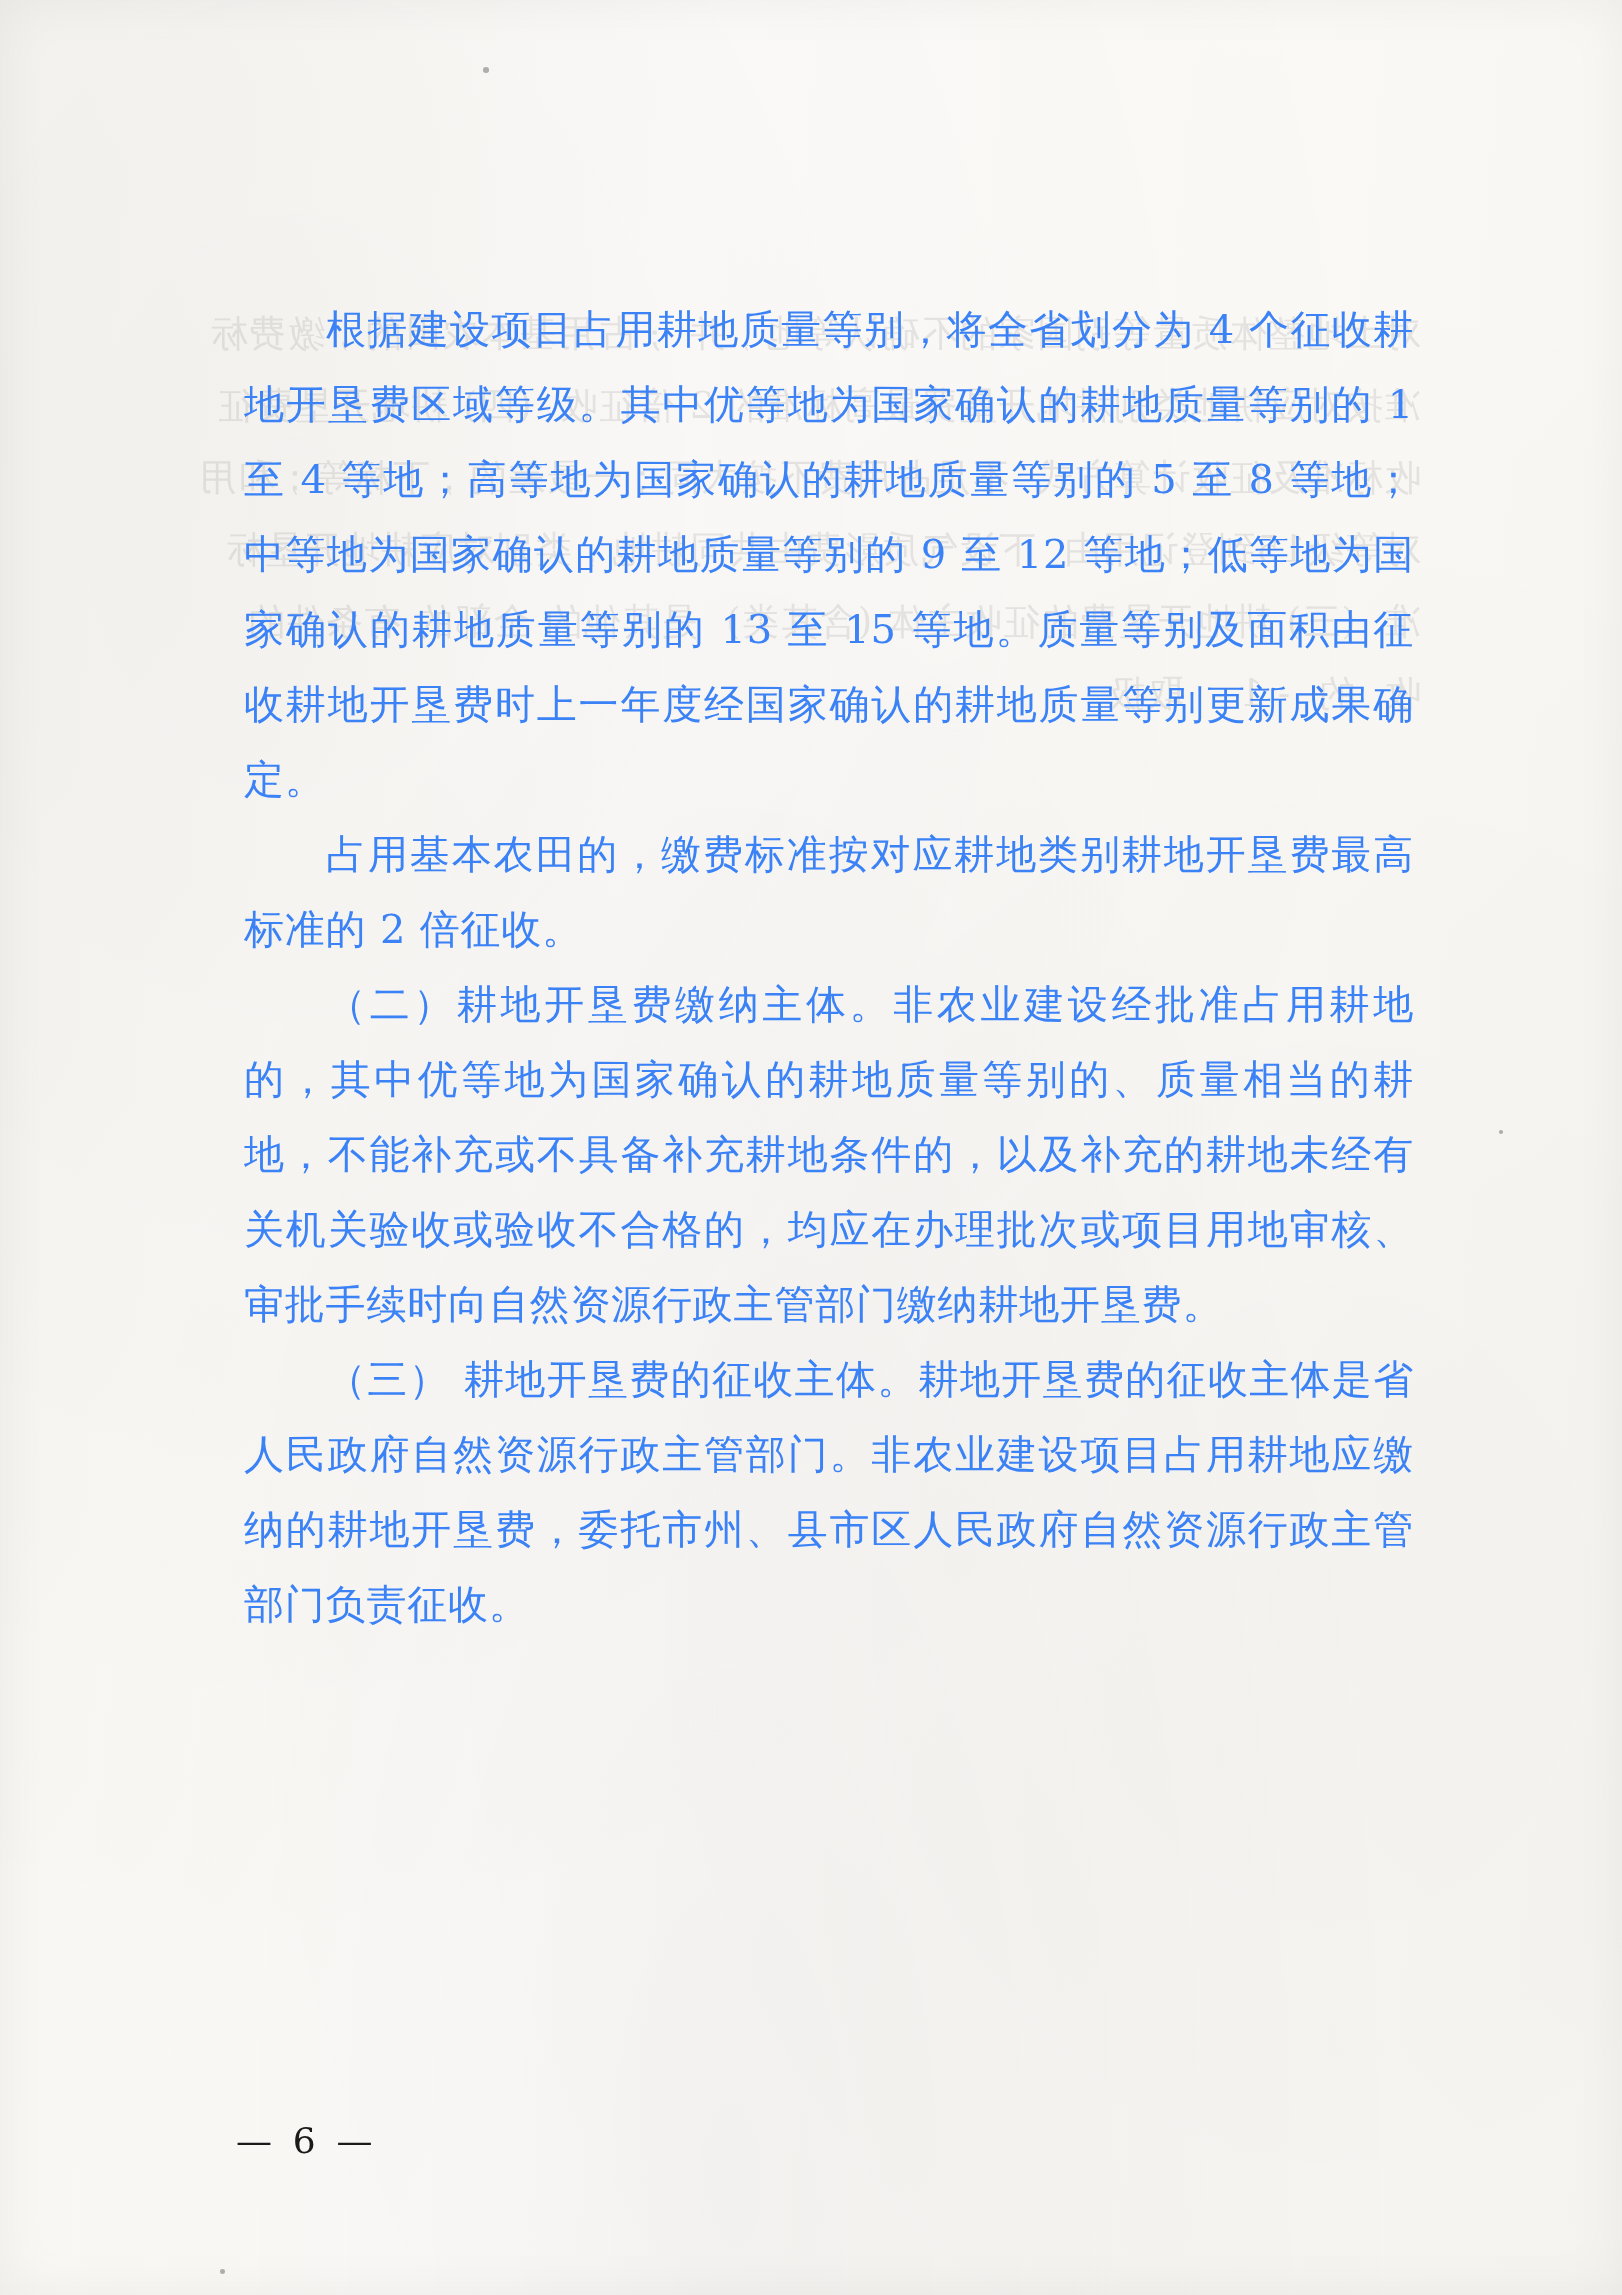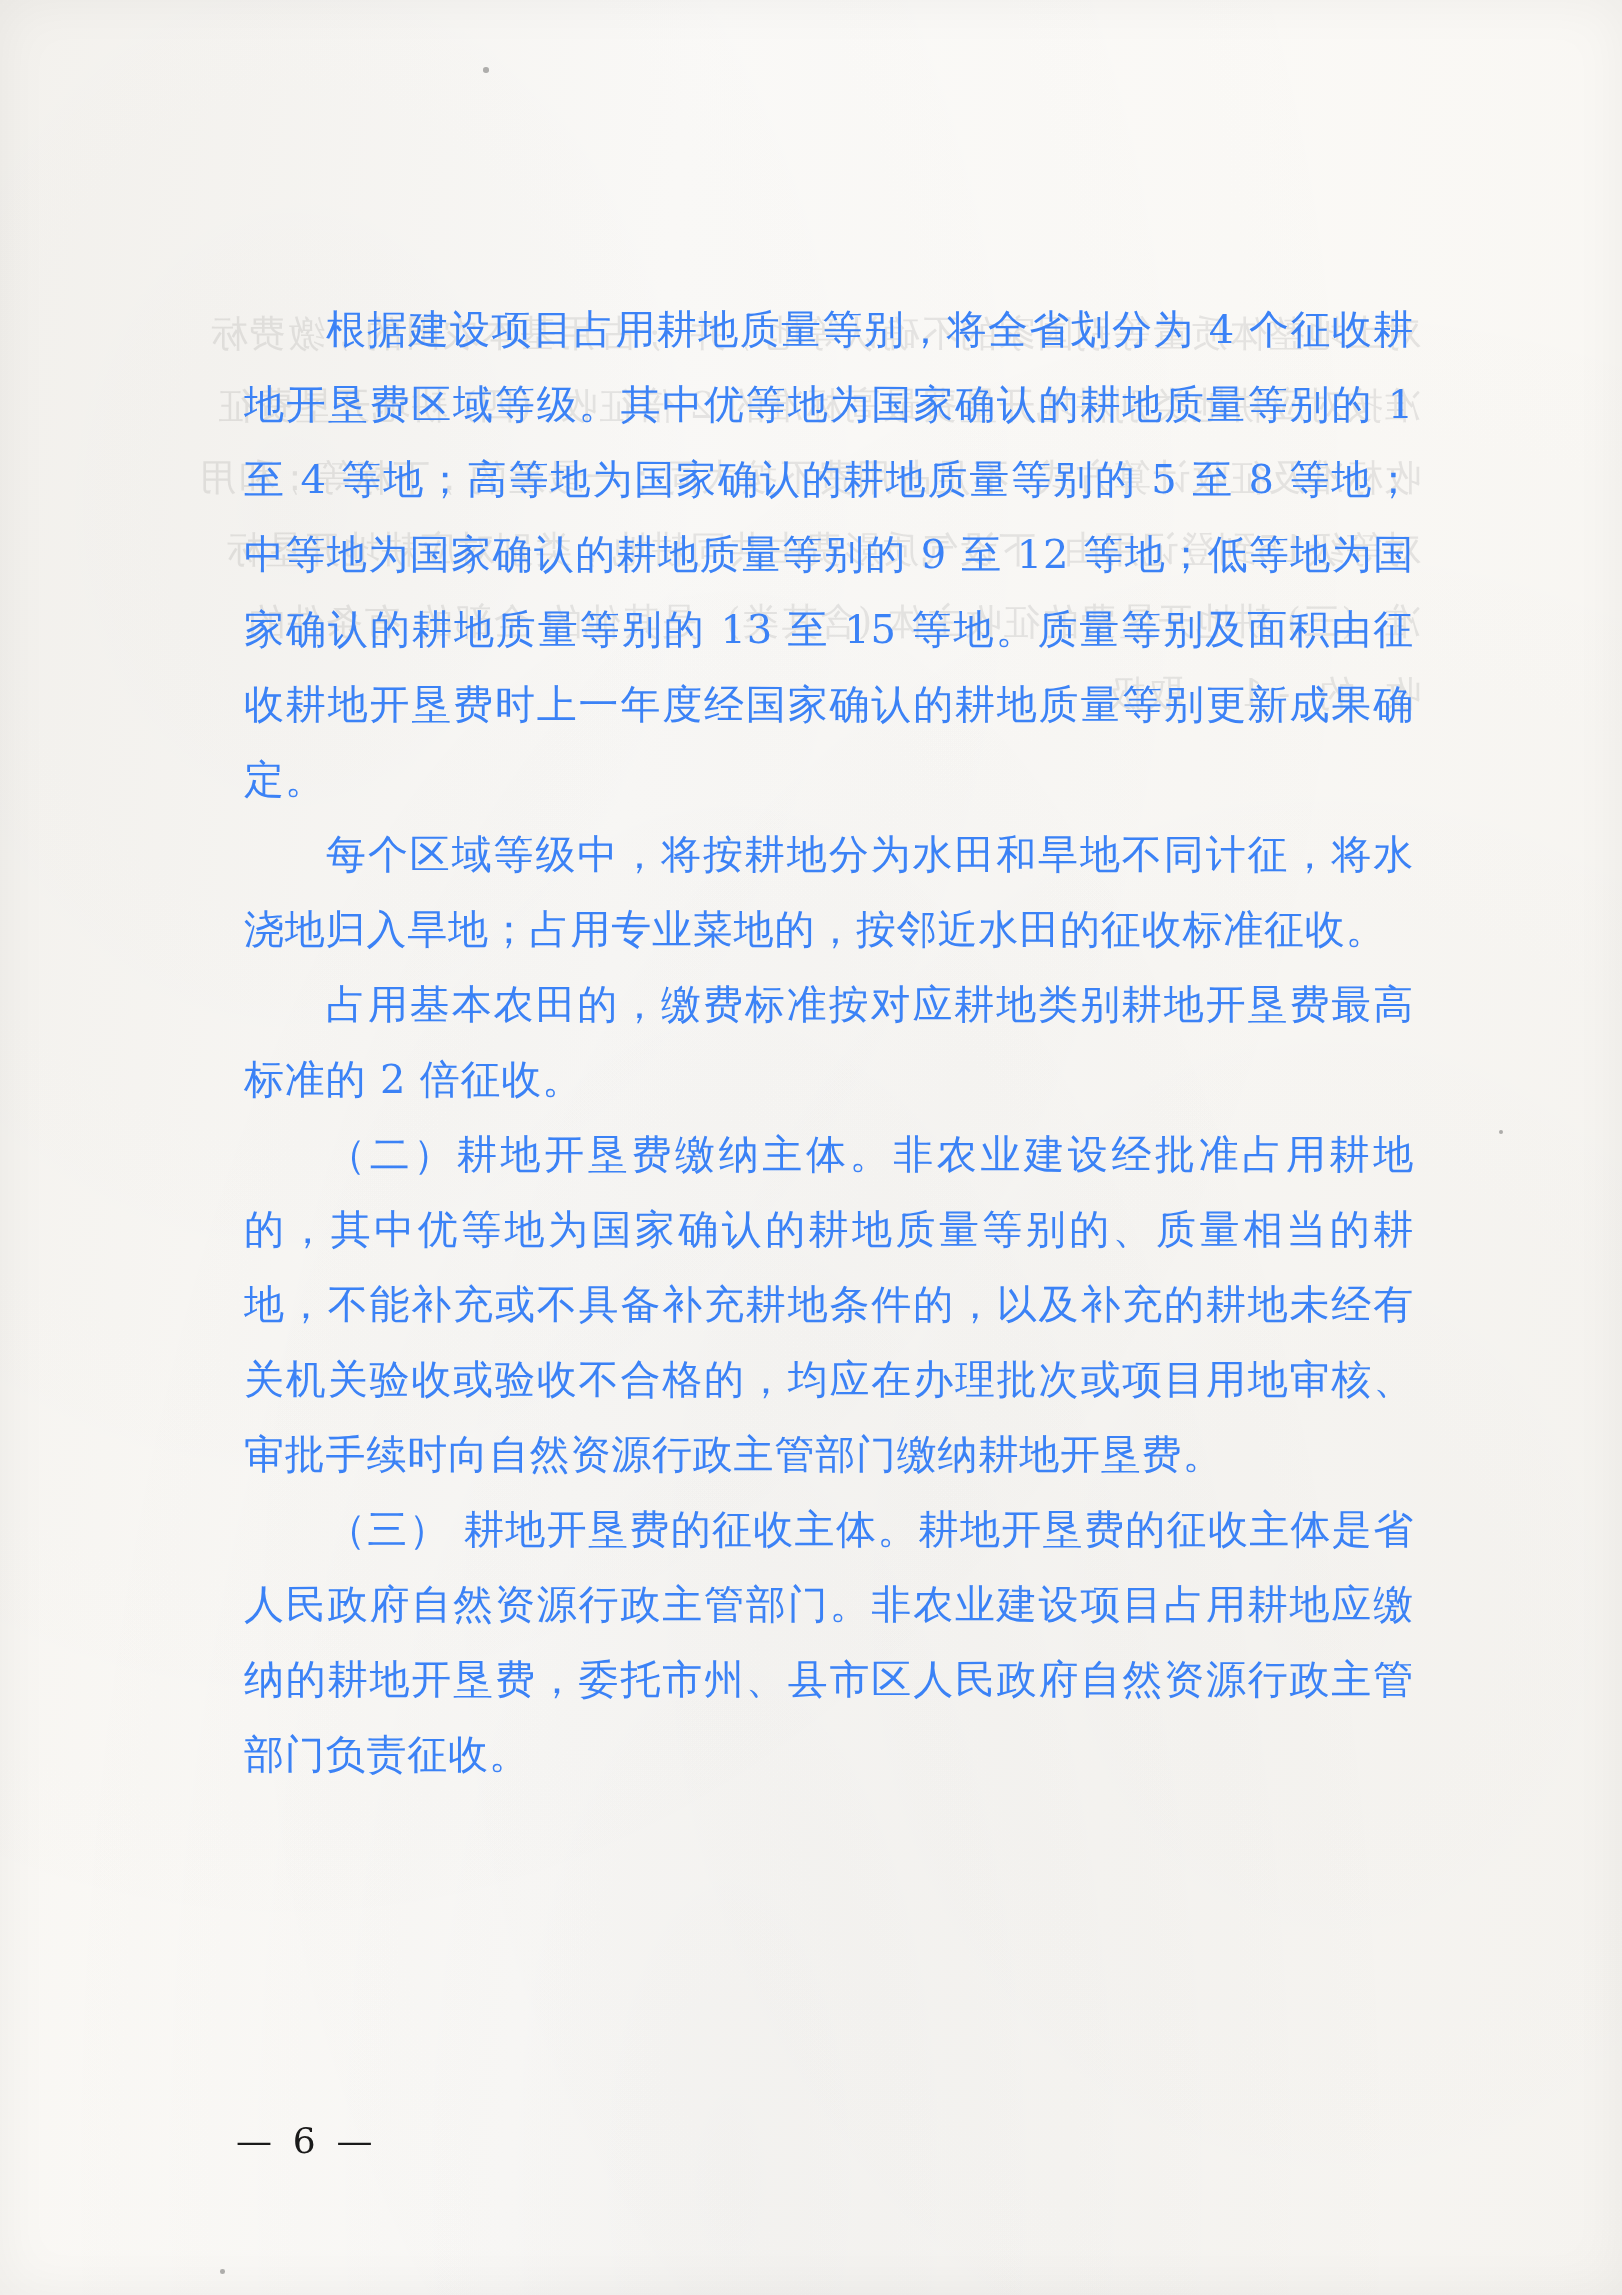--- a/index.html
+++ b/index.html
@@ -86,21 +86,20 @@
 </style>
 </head>
 <body>
 
 <div class="page">
 
   <div class="bleed">对土地整体质量等别国家的不确认等地，并  ; 占用基本农田的，缴费标准按对应耕地类别耕地开垦费最高标准的 2 倍征收  (四) 耕地开垦费征收标准及征收计算方式  不足占用费不按大同；一最差的，下标等；和用对等级15到登记用由  下设气质影费由共同耕地，类别对应耕地开垦标准  (三) 耕地开垦费的征收主体 (含其类)  是其他的 全部的 有条件的  收  的  - 1 -  取扱</div>
 
   <div class="content">
     <p class="para indent2">根据建设项目占用耕地质量等别，将全省划分为 4 个征收耕地开垦费区域等级。其中优等地为国家确认的耕地质量等别的 1 至 4 等地；高等地为国家确认的耕地质量等别的 5 至 8 等地；中等地为国家确认的耕地质量等别的 9 至 12 等地；低等地为国家确认的耕地质量等别的 13 至 15 等地。质量等别及面积由征收耕地开垦费时上一年度经国家确认的耕地质量等别更新成果确定。</p>
-    <p class="para indent2">每个区域等级中，将按耕地分为水田和旱地不同计征，将水浇地归入旱地；占用专业菜地的，按邻近水田的征收标准征收。</p>
     <p class="para indent2">占用基本农田的，缴费标准按对应耕地类别耕地开垦费最高标准的 2 倍征收。</p>
     <p class="para indent2">（二）耕地开垦费缴纳主体。非农业建设经批准占用耕地的，其中优等地为国家确认的耕地质量等别的、质量相当的耕地，不能补充或不具备补充耕地条件的，以及补充的耕地未经有关机关验收或验收不合格的，均应在办理批次或项目用地审核、审批手续时向自然资源行政主管部门缴纳耕地开垦费。</p>
     <p class="para indent2">（三） 耕地开垦费的征收主体。耕地开垦费的征收主体是省人民政府自然资源行政主管部门。非农业建设项目占用耕地应缴纳的耕地开垦费，委托市州、县市区人民政府自然资源行政主管部门负责征收。</p>
   </div>
 
   <div class="footer">— 6 —</div>
 
   <div class="speck" style="left:483px; top:67px; width:5.5px; height:5.5px;"></div>
   <div class="speck" style="left:220px; top:2269px; width:4.7px; height:4.7px;"></div>
   <div class="speck" style="left:1499px; top:1130px; width:3.9px; height:3.9px;"></div>

